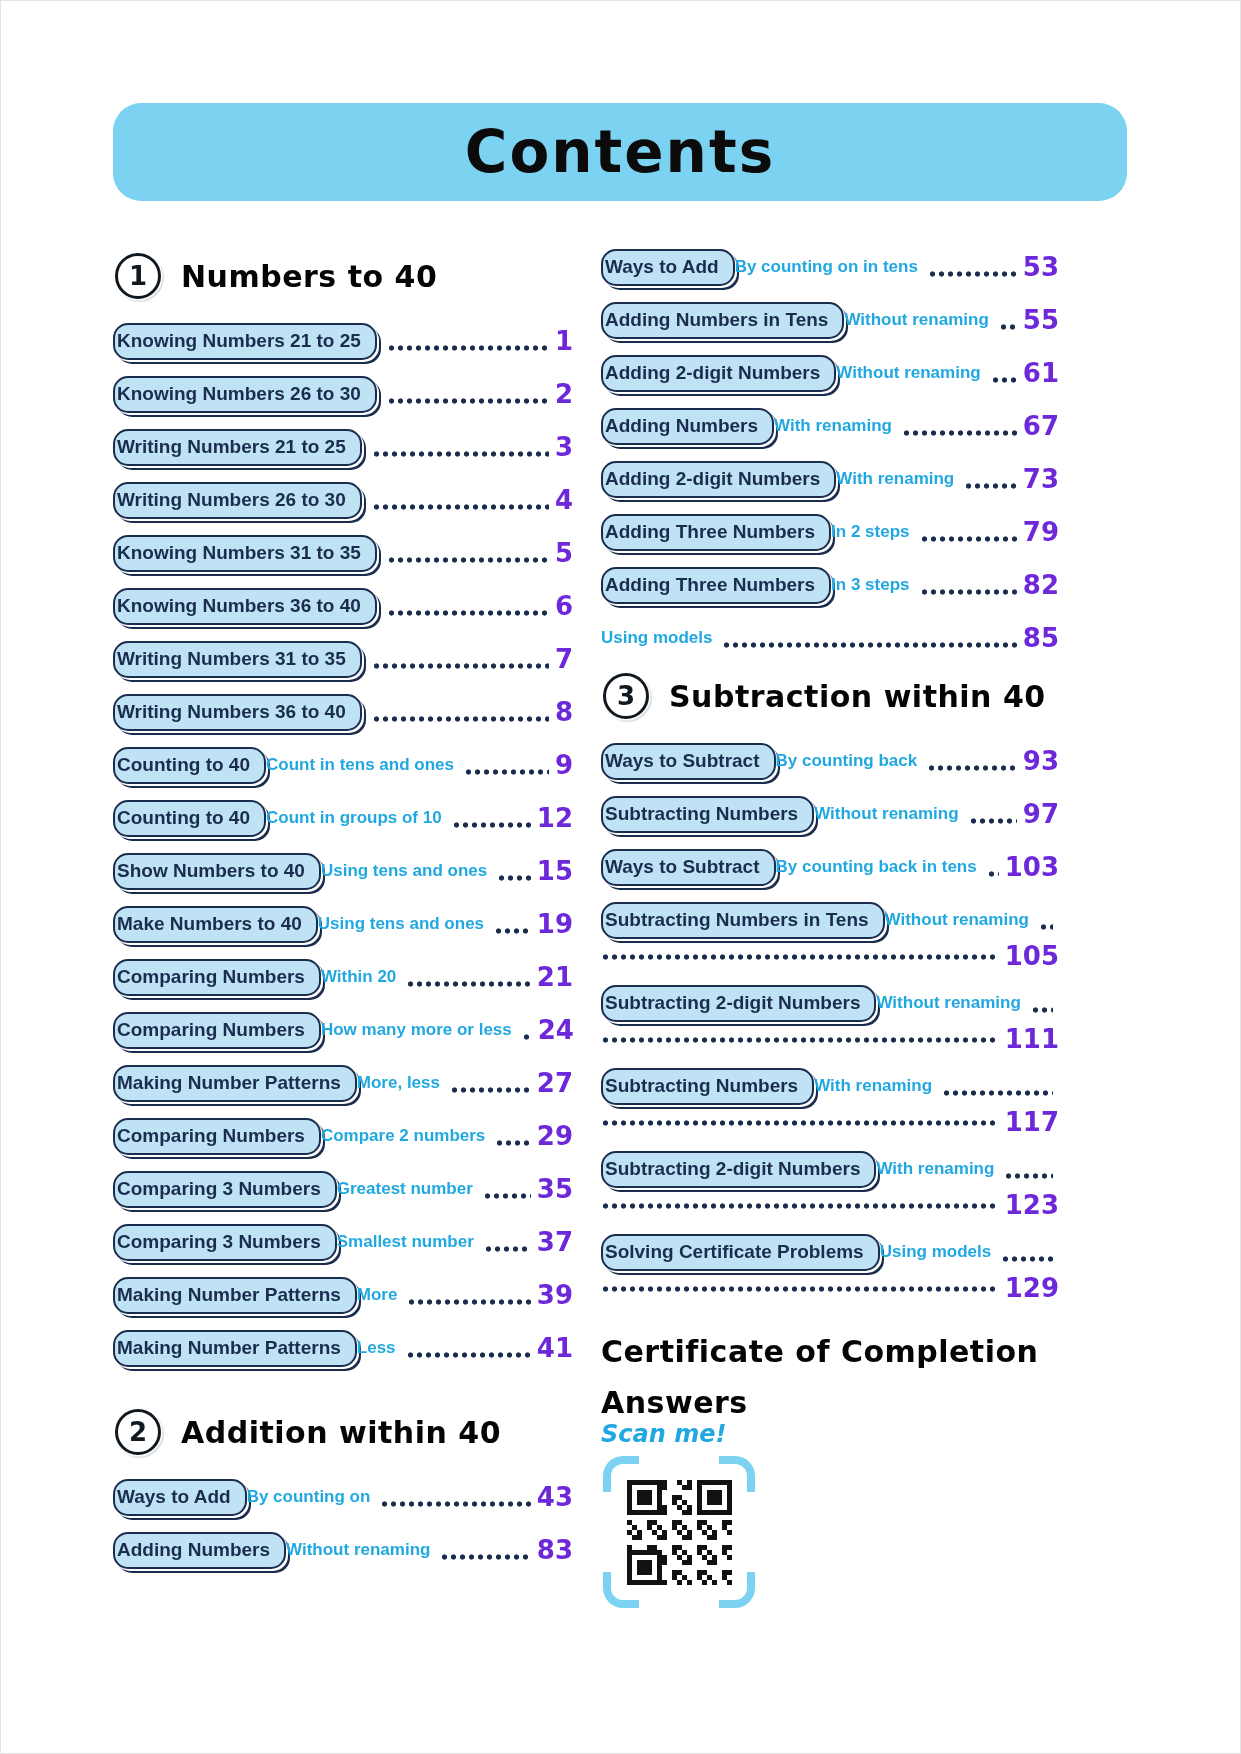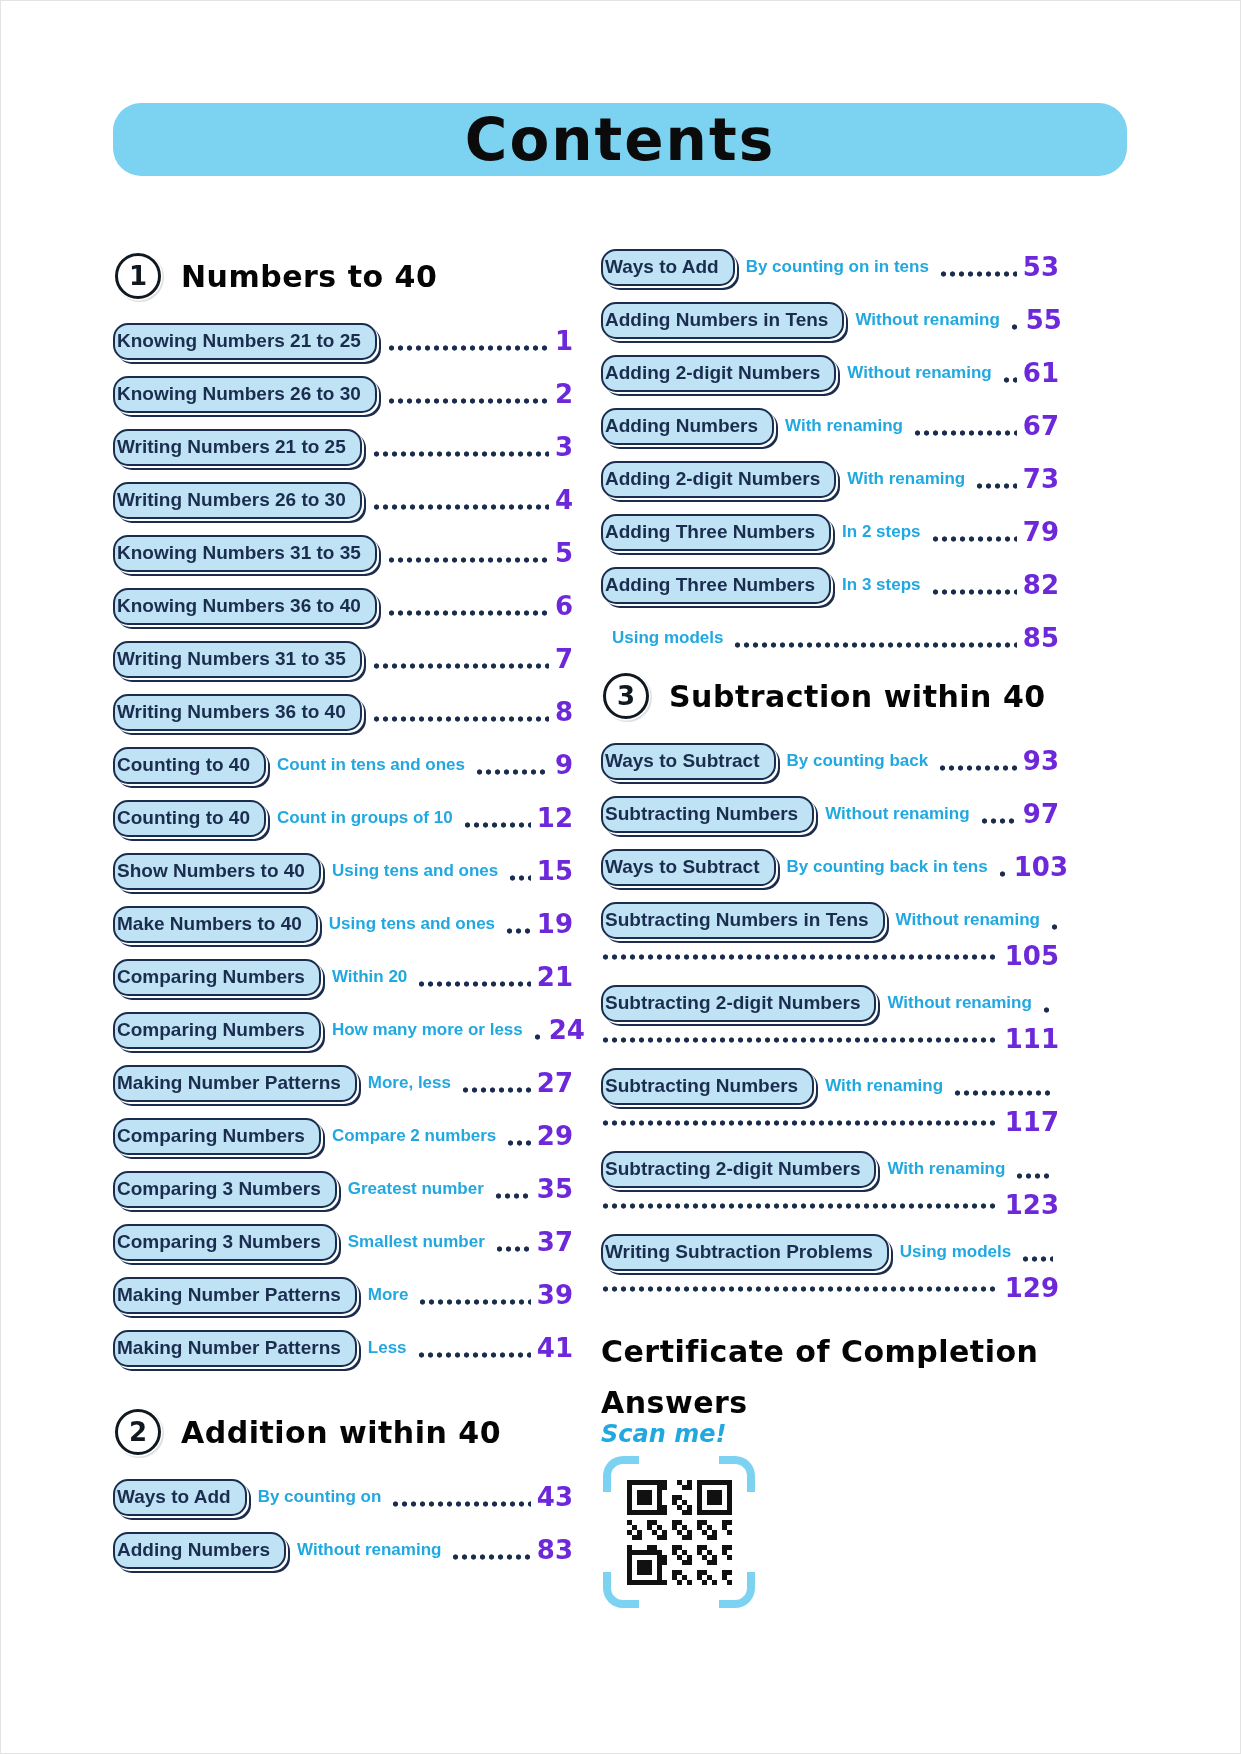--- a/index.html
+++ b/index.html
@@ -13,21 +13,21 @@
   html,body{background:#ffffff;}
   body{
     width:1241px;height:1754px;
     position:relative;overflow:hidden;
     font-family:"Liberation Sans",sans-serif;
     box-shadow: inset 0 0 0 1px #e3e3e3;
   }
   
   .header-banner{
     position:absolute;left:113px;top:103px;
-    width:1014px;height:73px;
+    width:1014px;height:98px;
     background:var(--header-blue);
     border-radius:28px;
     display:flex;align-items:center;justify-content:center;
   }
   .header-banner h1{
     font-family:"DejaVu Sans",sans-serif;
     font-weight:800;font-size:58px;letter-spacing:2px;color:#0b0b0b;
   }
   
   .content{
@@ -65,21 +65,20 @@
     background:var(--pill-fill);
     border:2.5px solid var(--navy);
     border-radius:15px;
     padding:5px 14px 6px 2px;
     font-weight:bold;font-size:19px;color:var(--navy);
     white-space:nowrap;
     box-shadow:2px 2px 0 #ffffff, 4px 4px 0 var(--navy);
     flex:0 0 auto;
   }
   .subtitle{
-    margin-left:11px;
     font-weight:bold;font-size:17px;color:var(--cyan);
     white-space:nowrap;flex:0 0 auto;
   }
   .leader{
     flex:1 1 auto;height:6px;
     align-self:flex-end;
     margin:0 6px 11px 10px;
     background-image:radial-gradient(circle, var(--navy) 2.3px, transparent 2.9px);
     background-size:9px 6px;background-repeat:repeat-x;background-position:0 50%;
     min-width:10px;
@@ -432,21 +431,21 @@
             <span class="subtitle">With renaming</span>
             <span class="leader"></span>
           </div>
           <div class="line line2">
             <span class="leader"></span>
             <span class="page">123</span>
           </div>
         </div>
         <div class="entry two-line">
           <div class="line line1">
-            <span class="pill">Writing Subtraction Problems</span>
+            <span class="pill">Solving Certificate Problems</span>
             <span class="subtitle">Using models</span>
             <span class="leader"></span>
           </div>
           <div class="line line2">
             <span class="leader"></span>
             <span class="page">129</span>
           </div>
         </div>
       </div>
 

